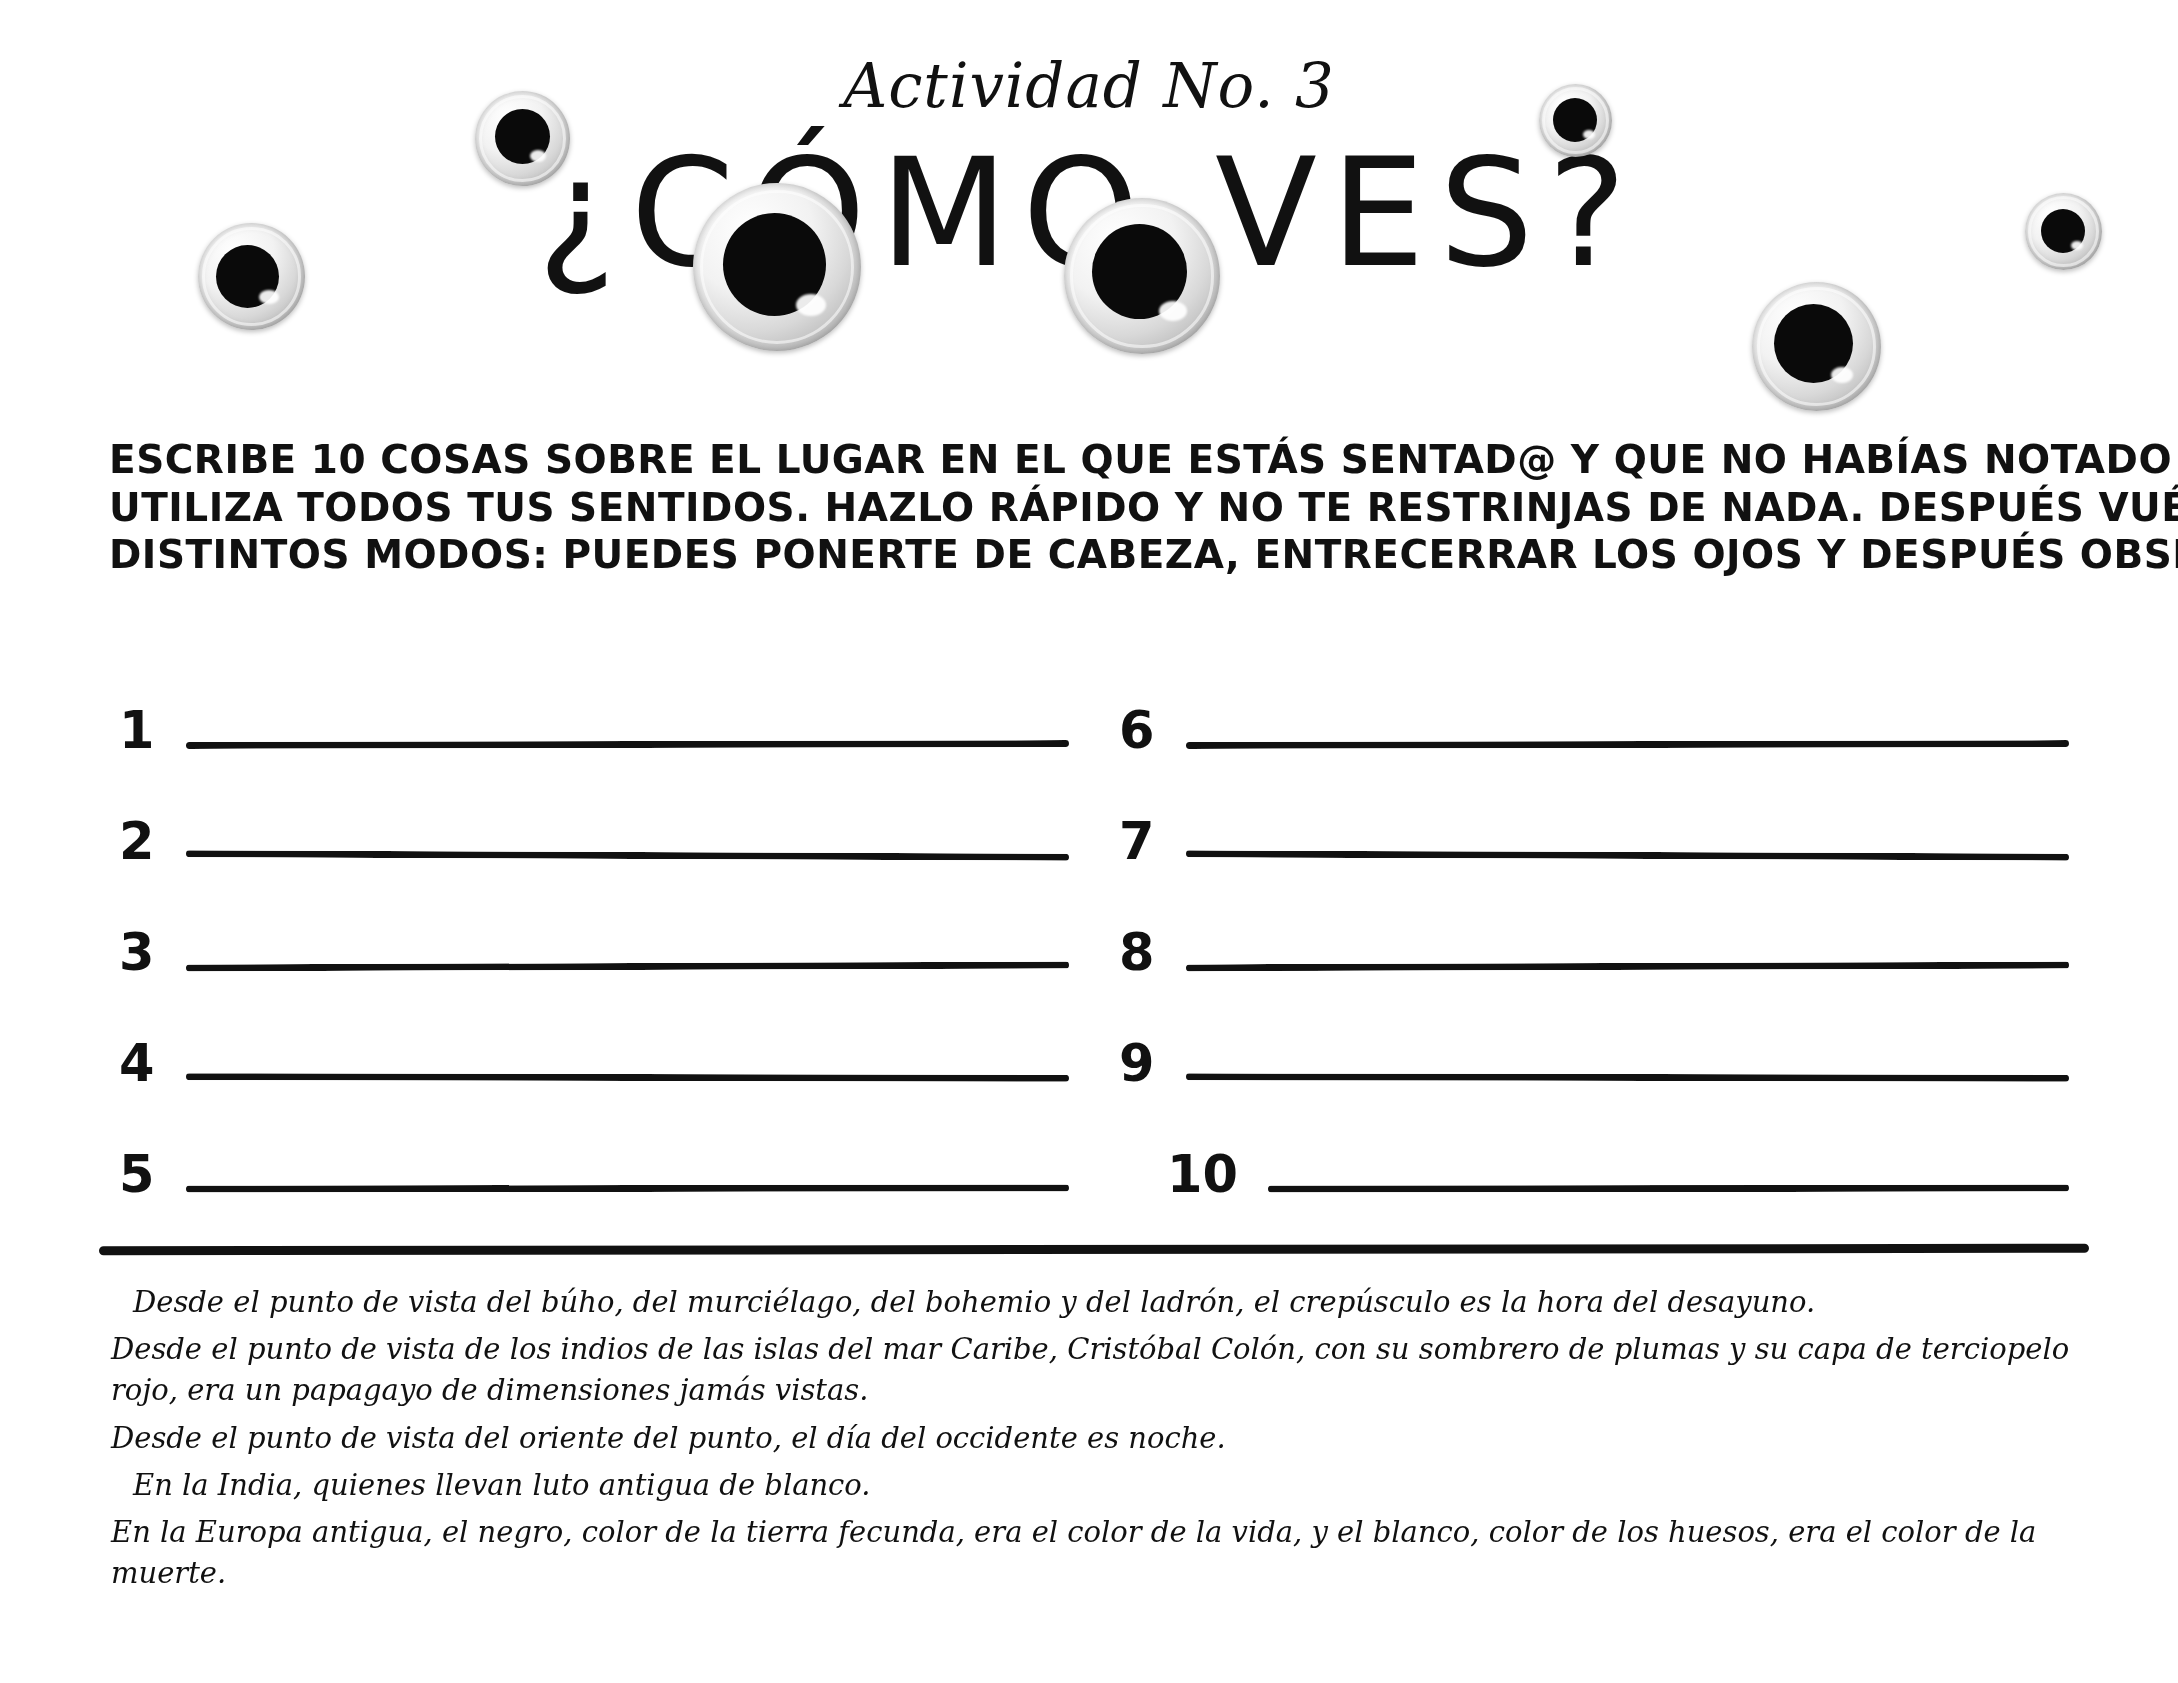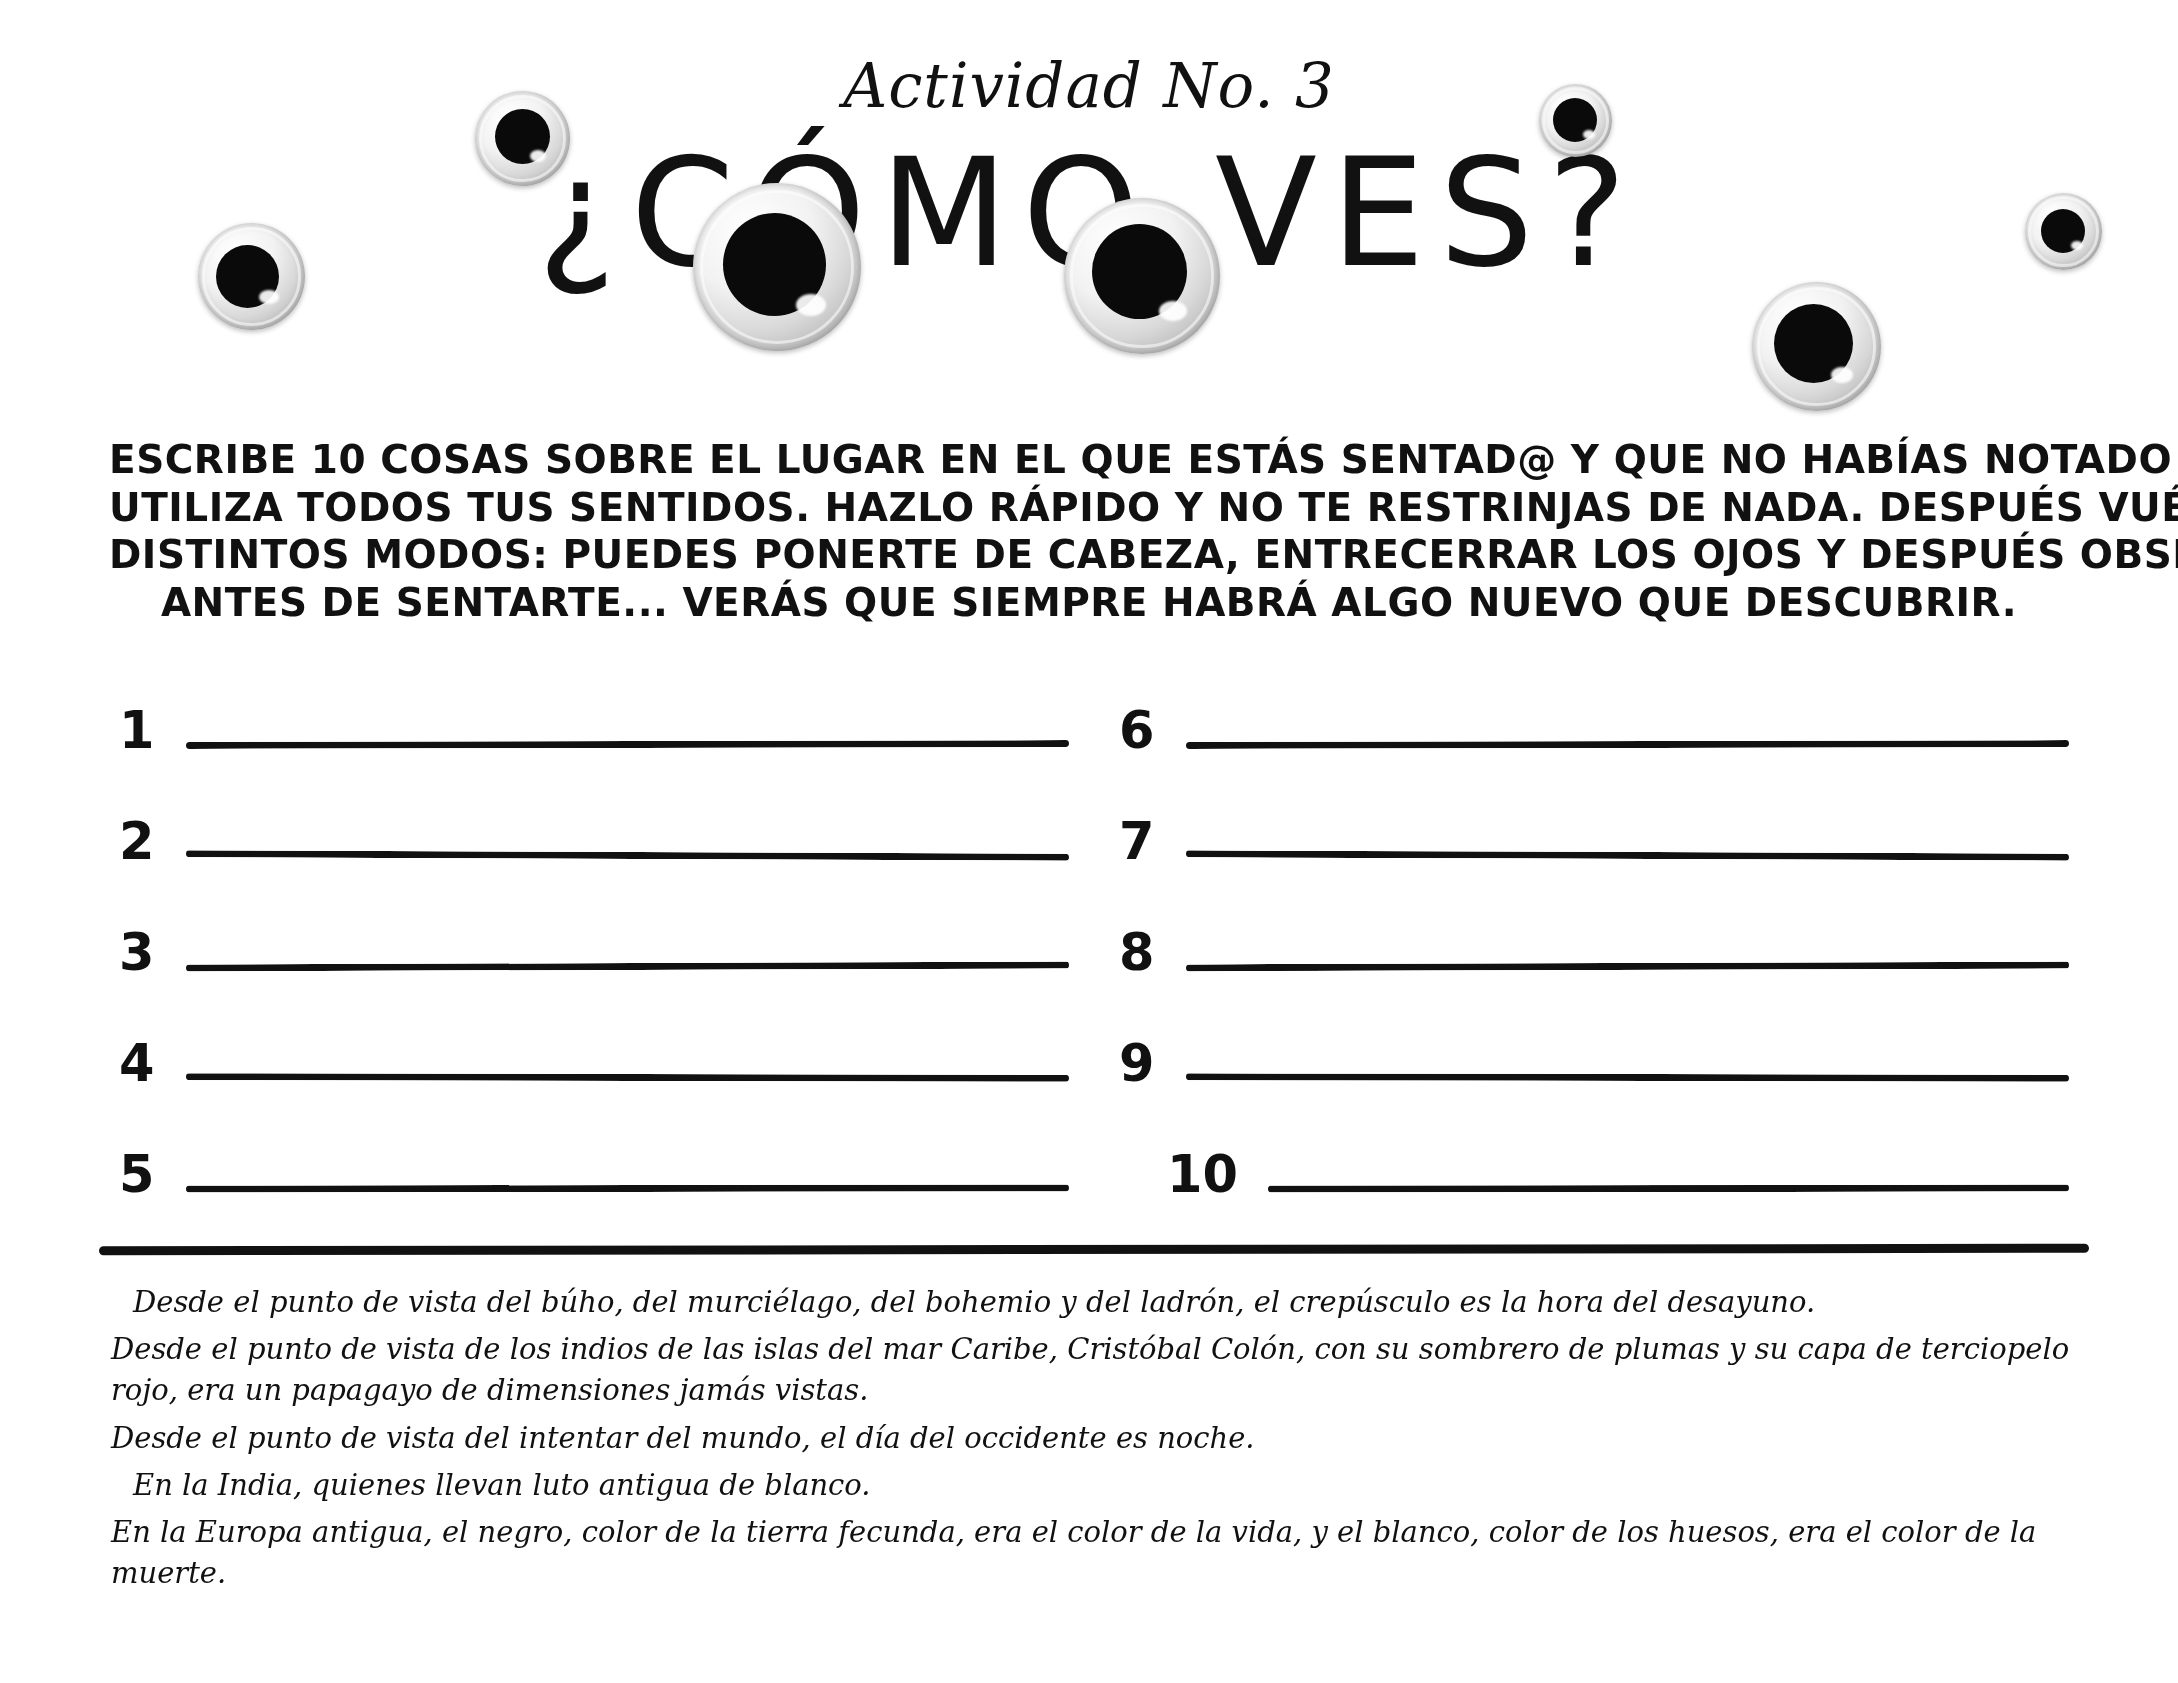--- a/index.html
+++ b/index.html
@@ -219,21 +219,20 @@
       <div class="rim"></div>
       <div class="pupil" style="width:44px;height:44px;left:16px;top:16px;"></div>
       <div class="glint" style="width:12px;height:9px;left:46px;top:48px;"></div>
     </div>
   </div>
 
   <div class="instructions">
     <div>Escribe 10 cosas sobre el lugar en el que estás sentad@ y que no habías notado cuando lo ocupaste.</div>
     <div>Utiliza todos tus sentidos. Hazlo rápido y no te restrinjas de nada. Después vuélvelo a intentar de</div>
     <div>distintos modos: puedes ponerte de cabeza, entrecerrar los ojos y después observar, dar tres brincos</div>
-    <div>antes de sentarte... Verás que siempre habrá algo nuevo que descubrir.</div>
   </div>
 
   <div class="lines-area">
 
     <div class="col left">
       <div class="line-row">
         <span class="line-num">1</span>
         <span class="rule"></span>
       </div>
       <div class="line-row">
@@ -276,20 +275,20 @@
         <span class="rule r5"></span>
       </div>
     </div>
   </div>
 
   <div class="divider"></div>
 
   <div class="quote">
     <p class="indent">Desde el punto de vista del búho, del murciélago, del bohemio y del ladrón, el crepúsculo es la hora del desayuno.</p>
     <p>Desde el punto de vista de los indios de las islas del mar Caribe, Cristóbal Colón, con su sombrero de plumas y su capa de terciopelo rojo, era un papagayo de dimensiones jamás vistas.</p>
-    <p>Desde el punto de vista del intentar del mundo, el día del occidente es noche.</p>
+    <p>Desde el punto de vista del oriente del punto, el día del occidente es noche.</p>
     <p class="indent">En la India, quienes llevan luto antigua de blanco.</p>
     <p>En la Europa antigua, el negro, color de la tierra fecunda, era el color de la vida, y el blanco, color de los huesos, era el color de la muerte.</p>
 
   </div>
 
 </div>
 
 
 </body></html>

